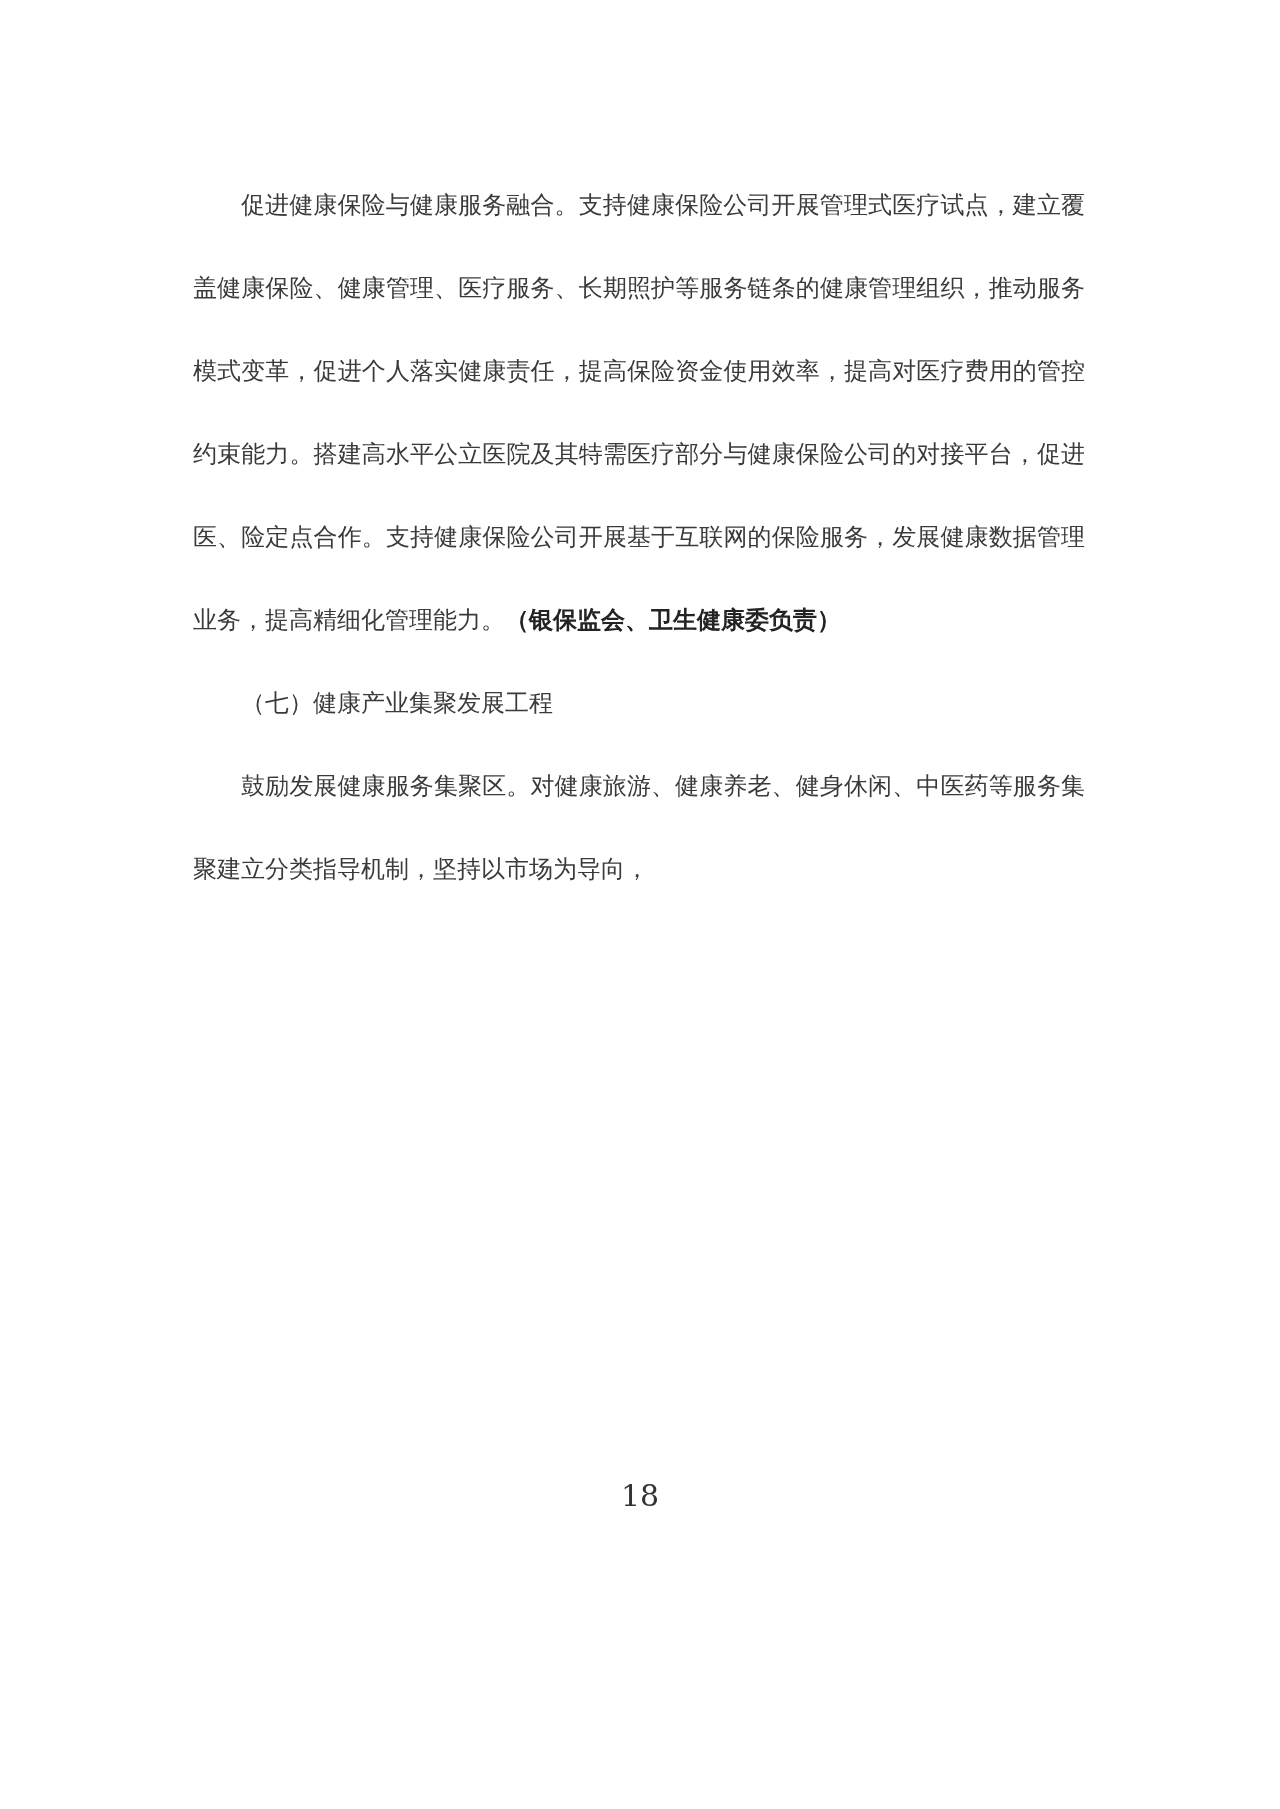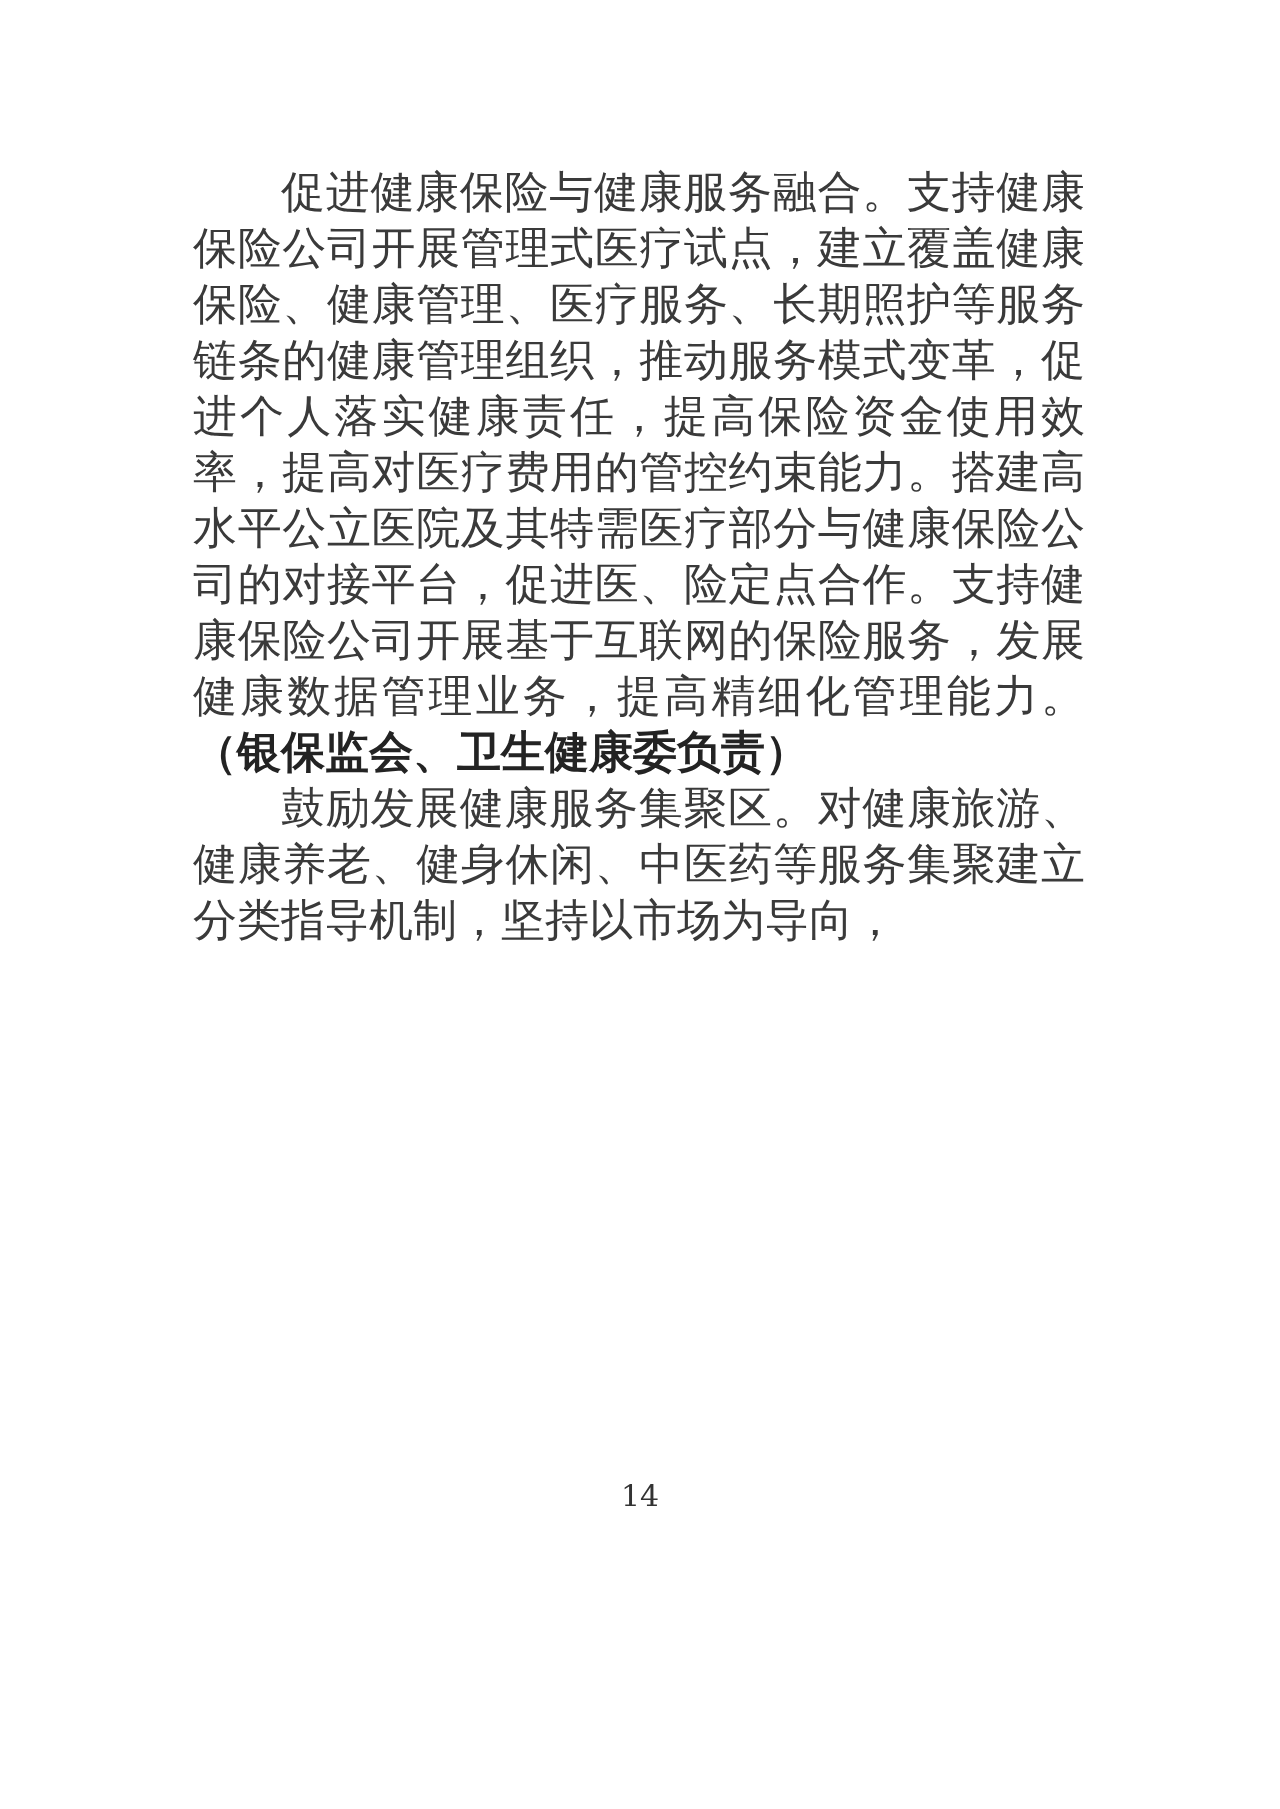--- a/index.html
+++ b/index.html
@@ -17,22 +17,22 @@
   .page {
     position: absolute;
     inset: 0;
     background: #ffffff;
   }
   .content {
     position: absolute;
     left: 193px;
     top: 164px;
     width: 892px;
-    font-size: 44px;
-    line-height: 56px;
+    font-size: 24px;
+    line-height: 83px;
     letter-spacing: 0px;
     color: #3a3a3a;
     text-align: justify;
     text-justify: inter-character;
   }
   .para {
     margin: 0;
     padding: 0;
     text-indent: 2em;
   }
@@ -59,21 +59,22 @@
 </style>
 </head>
 <body>
 
 <div class="page">
 
   <div class="content">
 
     <p class="para"><span class="body-seg">促进健康保险与健康服务融合。支持健康保险公司开展管理式医疗试点，建立覆盖健康保险、健康管理、医疗服务、长期照护等服务链条的健康管理组织，推动服务模式变革，促进个人落实健康责任，提高保险资金使用效率，提高对医疗费用的管控约束能力。搭建高水平公立医院及其特需医疗部分与健康保险公司的对接平台，促进医、险定点合作。支持健康保险公司开展基于互联网的保险服务，发展健康数据管理业务，提高精细化管理能力。</span><span class="bold-seg">（银保监会、卫生健康委负责）</span></p>
 
+    <p class="para"><span class="body-seg">（七）健康产业集聚发展工程</span></p>
 
 
     <p class="para"><span class="body-seg">鼓励发展健康服务集聚区。对健康旅游、健康养老、健身休闲、中医药等服务集聚建立分类指导机制，坚持以市场为导向，</span></p>
 
   </div>
 
-  <div class="page-number">14</div>
+  <div class="page-number">18</div>
 
 </div>
 
 </body></html>

